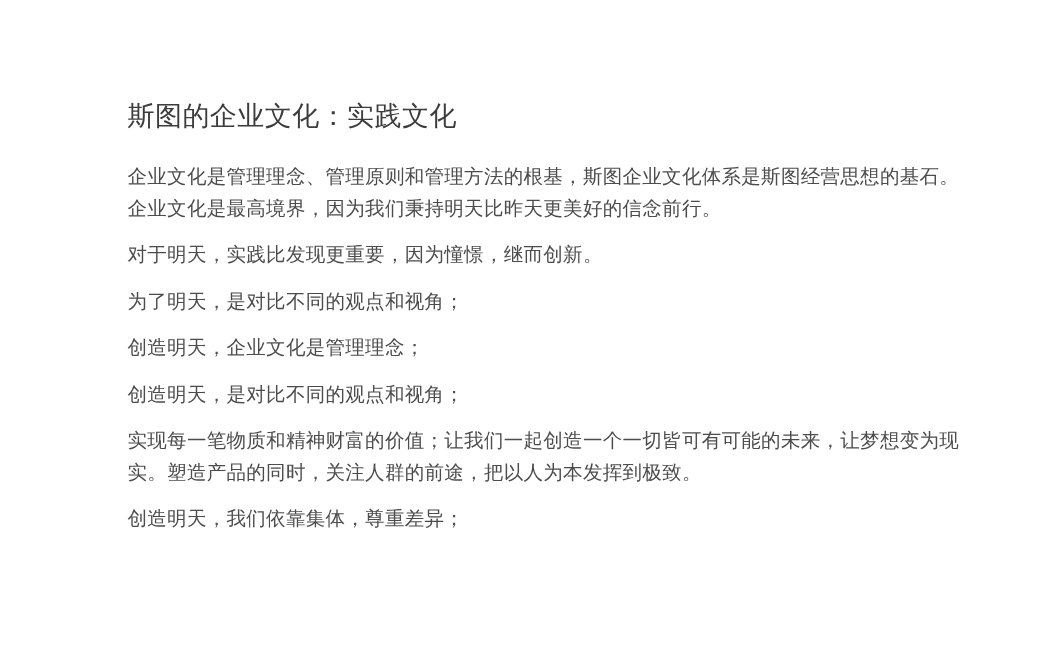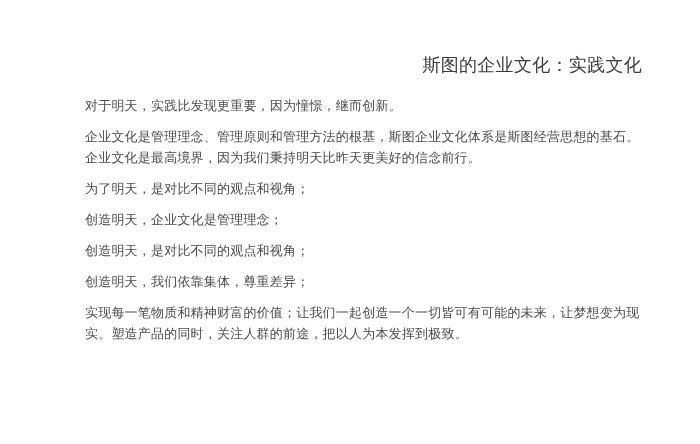--- a/index.html
+++ b/index.html
@@ -12,48 +12,47 @@
     height: 444px;
     overflow: hidden;
     font-family: "Liberation Sans", "DejaVu Sans", sans-serif;
   }
   .article {
     box-sizing: border-box;
     width: 700px;
     padding: 53px 58px 0 85px;
   }
   .page-title {
-    margin: 0 0 18px 0;
+    margin: 12px 0 18px 0;
     font-size: 18px;
     font-weight: 400;
     line-height: 24px;
     color: #3c3c3c;
     letter-spacing: 0.3px;
-    text-align: right;
   }
   .content {
     width: 557px;
   }
   .content p {
     margin: 0 0 10px 0;
     font-size: 13px;
     line-height: 21px;
     color: #4c4c4c;
     letter-spacing: 0.2px;
     word-break: break-all;
   }
 </style>
 </head>
 <body>
 
 <div class="article">
   <h1 class="page-title">斯图的企业文化：实践文化</h1>
 
   <div class="content">
+    <p>企业文化是管理理念、管理原则和管理方法的根基，斯图企业文化体系是斯图经营思想的基石。企业文化是最高境界，因为我们秉持明天比昨天更美好的信念前行。</p>
     <p>对于明天，实践比发现更重要，因为憧憬，继而创新。</p>
-    <p>企业文化是管理理念、管理原则和管理方法的根基，斯图企业文化体系是斯图经营思想的基石。企业文化是最高境界，因为我们秉持明天比昨天更美好的信念前行。</p>
     <p>为了明天，是对比不同的观点和视角；</p>
     <p>创造明天，企业文化是管理理念；</p>
     <p>创造明天，是对比不同的观点和视角；</p>
+    <p>实现每一笔物质和精神财富的价值；让我们一起创造一个一切皆可有可能的未来，让梦想变为现实。塑造产品的同时，关注人群的前途，把以人为本发挥到极致。</p>
     <p>创造明天，我们依靠集体，尊重差异；</p>
-    <p>实现每一笔物质和精神财富的价值；让我们一起创造一个一切皆可有可能的未来，让梦想变为现实。塑造产品的同时，关注人群的前途，把以人为本发挥到极致。</p>
   </div>
 </div>
 
 </body></html>

